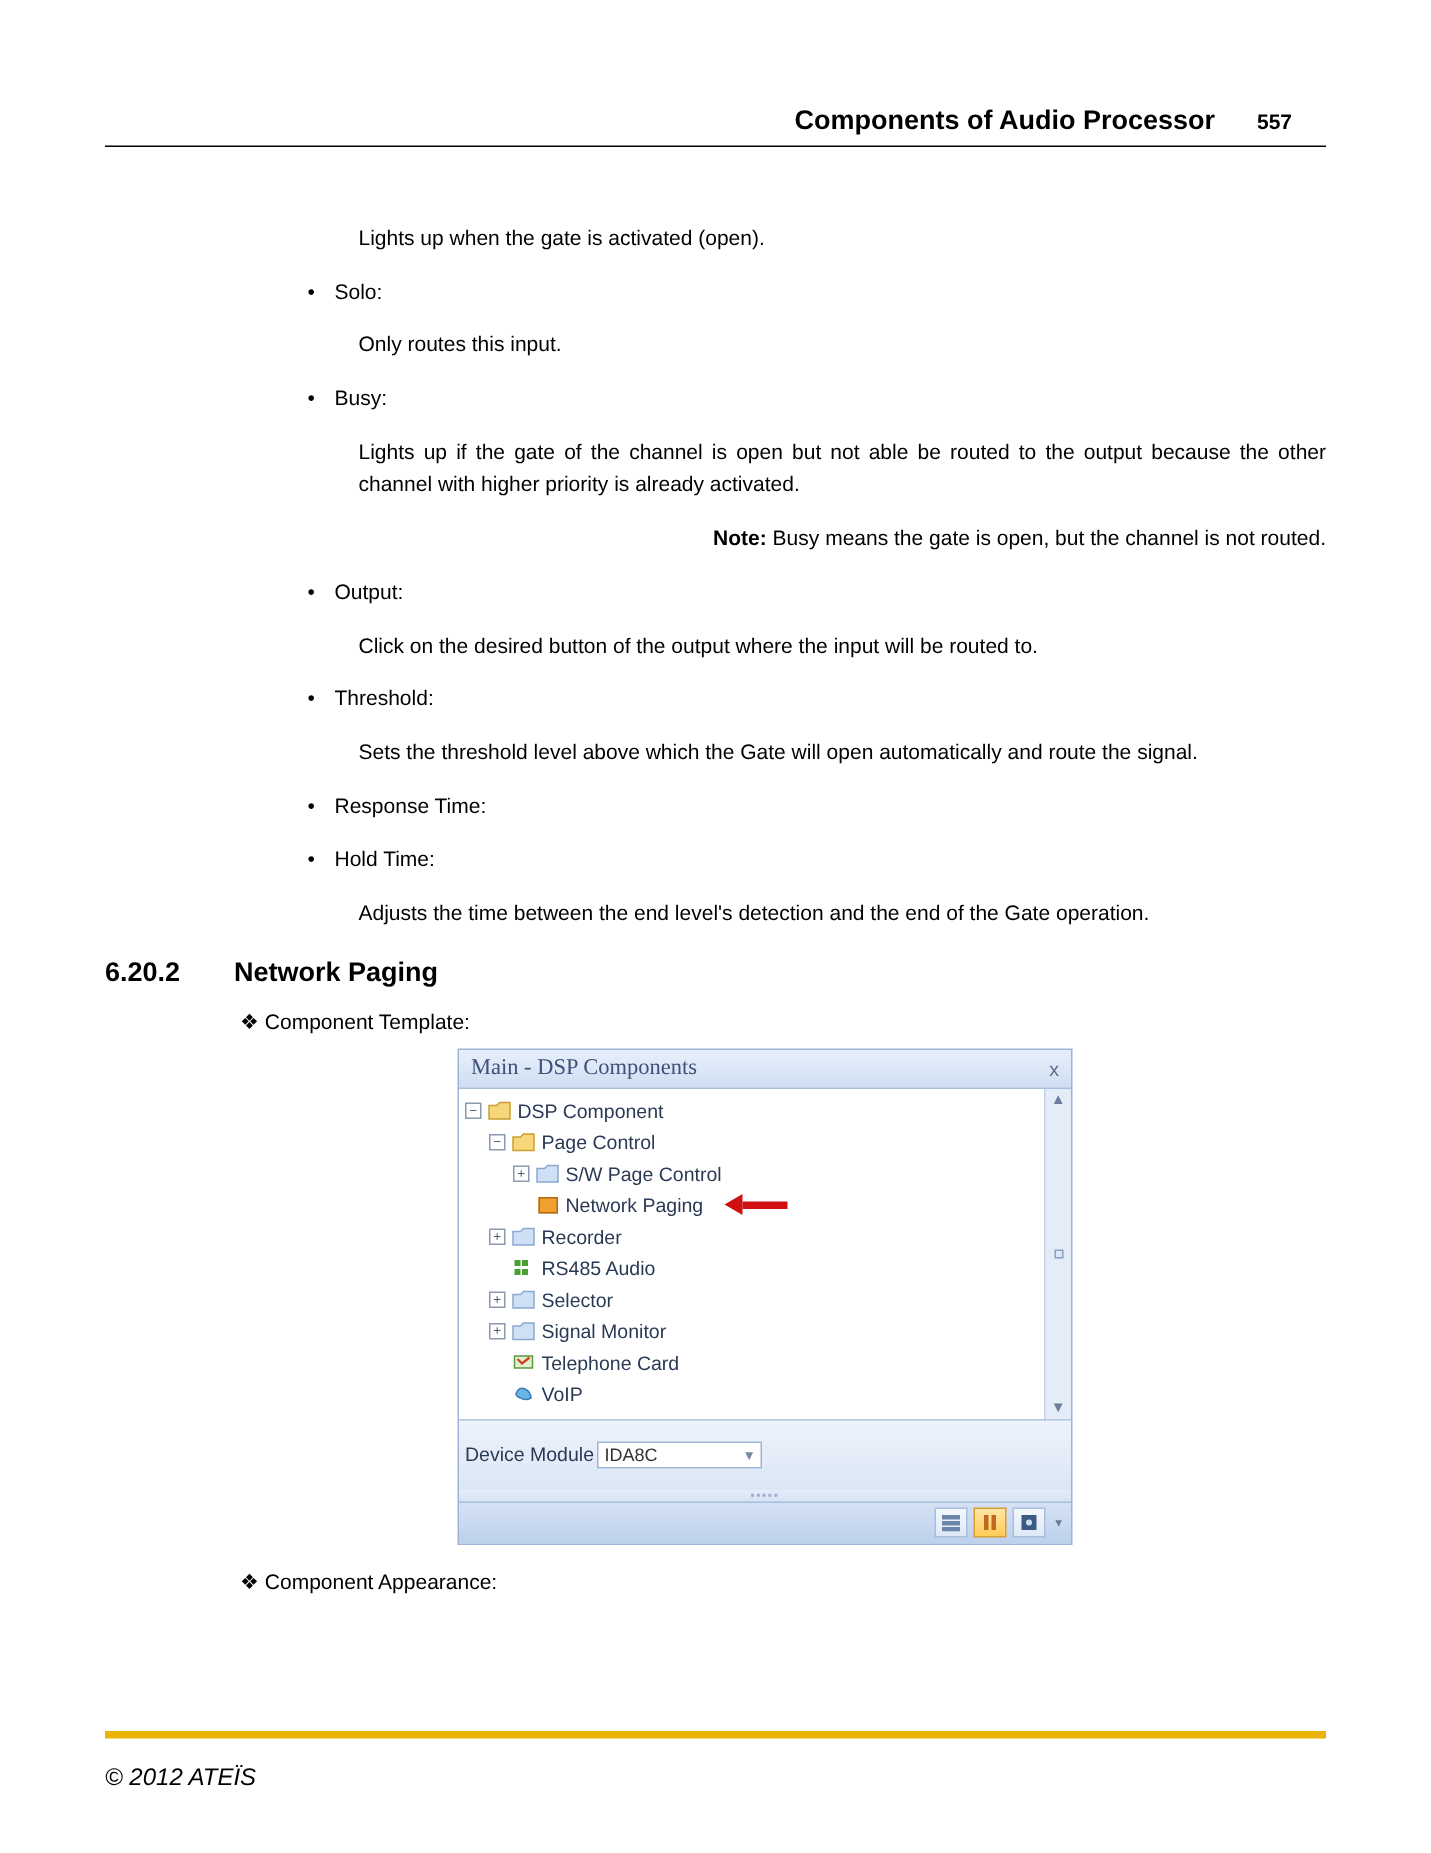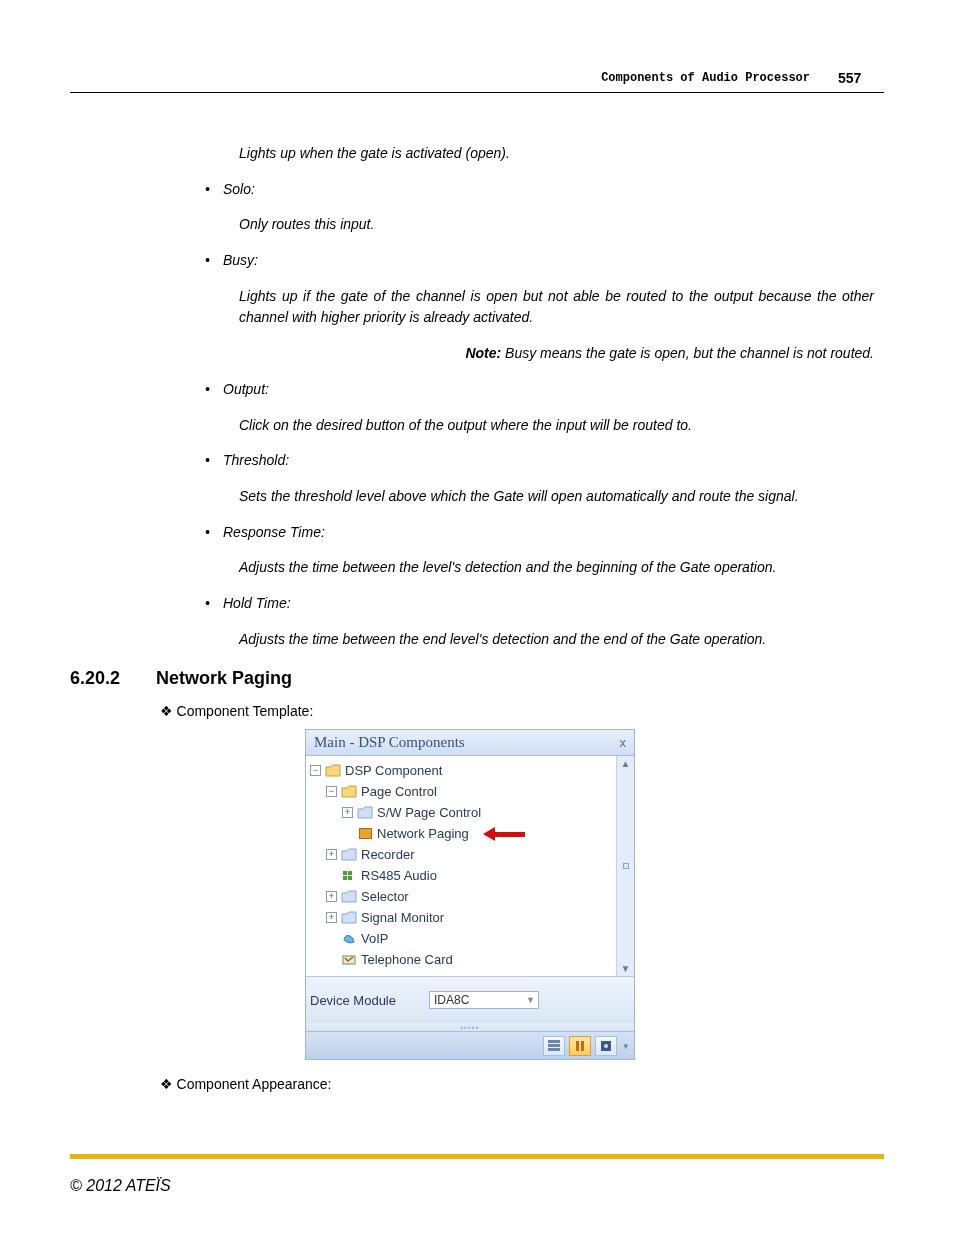--- a/index.html
+++ b/index.html
@@ -15,37 +15,37 @@
   }
   .header-row {
     display: flex;
     justify-content: flex-end;
     align-items: center;
     padding-bottom: 6px;
     border-bottom: 1px solid #000;
     margin-bottom: 50px;
     gap: 28px;
   }
-  .header-title { font-weight: bold; font-size: 12px; font-family: Liberation Mono, monospace; }
+  .header-title { font-weight: bold; font-size: 18px; }
   .page-num { font-weight: bold; font-size: 14px; width: 46px; text-align: left; }
-  .content { margin-left: 135px; margin-right: 10px; line-height: 1.55; font-style: italic; }
+  .content { margin-left: 135px; line-height: 1.55; }
   .sub-text { margin-left: 34px; margin-bottom: 14px; text-align: justify; }
   .bullet-row { display: flex; margin-bottom: 14px; }
   .bullet-dot { width: 18px; flex-shrink:0; }
   .bullet-dot::before { content: "•"; }
   .bullet-label { }
   .note-text { margin-left: 34px; margin-bottom: 14px; text-align: right; }
   .note-text .bold { font-weight: bold; }
   .section-row { display: flex; gap: 36px; margin-top: 18px; margin-bottom: 14px; }
   .section-num { font-weight: bold; font-size: 18px; }
   .section-title { font-weight: bold; font-size: 18px; }
   .diamond-row { display: flex; margin-left: 90px; margin-bottom: 10px; font-size: 14px; margin-top: 8px;}
   .diamond-row .dia { margin-right: 4px; }
   
-  .panel-wrap { margin-left: 235px; margin-top: 6px; width: 330px; }
+  .panel-wrap { margin-left: 235px; margin-top: 6px; width: 410px; }
   .panel {
     background: linear-gradient(#dce7f7, #c3d5ee);
     border: 1px solid #9db4d6;
     font-family: "Segoe UI", Tahoma, sans-serif;
     font-size: 13px;
     color: #2a3a55;
   }
   .panel-header {
     display: flex; justify-content: space-between; align-items: center;
     padding: 4px 8px;
@@ -89,21 +89,21 @@
   .sb-arrow { color:#6a7e9c; font-size:10px; }
   .sb-nub { width:6px;height:6px;border:1px solid #8aa0c0; background:#dce7f5; margin-left:0; }
   .device-row {
     display:flex; align-items:center; background:linear-gradient(#eef3fb,#dbe6f5);
     border-top:1px solid #b7c8e0; padding:14px 4px; gap:2px;
   }
   .device-row .dlabel { color:#2a3a55; font-size:13px; }
   .device-row .combo {
     height:18px; background:#fff; border:1px solid #9db4d6; flex:0 0 110px;
     display:flex; align-items:center; justify-content: space-between; padding:0 3px 0 4px;
-    font-size:12px; color:#333;margin-left:31px;
+    font-size:12px; color:#333;
   }
   .device-row .combo .dd { color:#7a8aa5; font-size:9px; }
   .grip-row { height:8px; background:linear-gradient(#e5edf9,#d7e3f3); display:flex; justify-content:center; align-items:center; }
   .grip-row .dots { color:#9ab0cf; font-size:8px; letter-spacing:1px; }
   .bottom-toolbar {
     height:28px; background: linear-gradient(#d5e2f4, #bdd1eb);
     display:flex; justify-content:flex-end; align-items:center; gap:4px; padding-right:6px;
     border-top:1px solid #a9bedc;
   }
   .tb-btn {
@@ -153,21 +153,20 @@
   <div class="bullet-row">
     <span class="bullet-dot"></span>
     <span class="bullet-label">Threshold:</span>
   </div>
   <p class="sub-text">Sets the threshold level above which the Gate will open automatically and route the signal.</p>
 
   <div class="bullet-row">
     <span class="bullet-dot"></span>
     <span class="bullet-label">Response Time:</span>
   </div>
-  <p class="sub-text">Adjusts the time between the level's detection and the beginning of the Gate operation.</p>
 
   <div class="bullet-row">
     <span class="bullet-dot"></span>
     <span class="bullet-label">Hold Time:</span>
   </div>
   <p class="sub-text">Adjusts the time between the end level's detection and the end of the Gate operation.</p>
 </div>
 
 <div class="section-row">
   <span class="section-num">6.20.2</span>
@@ -271,36 +270,36 @@
             <svg class="folder-svg" viewBox="0 0 16 13">
                 <path d="M1 3 L6 3 L8 1 L15 1 L15 12 L1 12 Z" fill="#cfe0f5" stroke="#8aa8d0"></path>
               </svg>
           </span>
           <span>Signal Monitor</span>
         </div>
 
         <div class="tree-line">
           <span class="spacer" style="width:31px"></span>
           <span class="ticon">
-            <svg class="voip-icon" viewBox="0 0 14 12">
-                <path d="M2 6 Q4 1 8 3 Q12 5 12 9 Q8 11 5 9 Q2 8 2 6 Z" fill="#6ab4e8" stroke="#3a7ab0"></path>
-              </svg>
-          </span>
-          <span>VoIP</span>
-        </div>
-
-        <div class="tree-line">
-          <span class="spacer" style="width:31px"></span>
-          <span class="ticon">
             <svg class="tel-icon" viewBox="0 0 14 12">
                 <rect x="1" y="2" width="12" height="8" fill="#e0f0d0" stroke="#5a9a40"></rect>
                 <path d="M3 4 L6 7 L11 3" stroke="#d04020" fill="none" stroke-width="1.5"></path>
               </svg>
           </span>
           <span>Telephone Card</span>
+        </div>
+
+        <div class="tree-line">
+          <span class="spacer" style="width:31px"></span>
+          <span class="ticon">
+            <svg class="voip-icon" viewBox="0 0 14 12">
+                <path d="M2 6 Q4 1 8 3 Q12 5 12 9 Q8 11 5 9 Q2 8 2 6 Z" fill="#6ab4e8" stroke="#3a7ab0"></path>
+              </svg>
+          </span>
+          <span>VoIP</span>
         </div>
       </div>
       <div class="scrollbar">
         <span class="sb-arrow">▲</span>
         <span class="sb-nub"></span>
         <span class="sb-arrow">▼</span>
       </div>
     </div>
     <div class="device-row">
       <span class="dlabel">Device Module</span>

